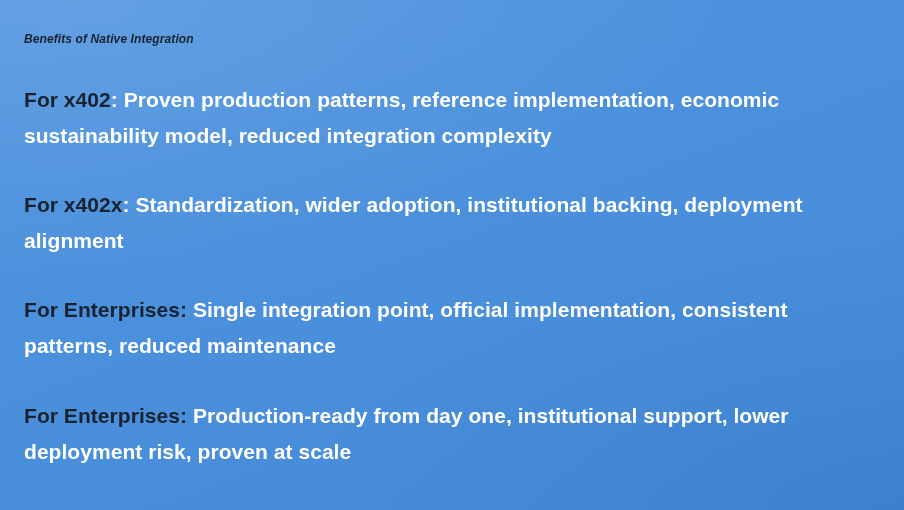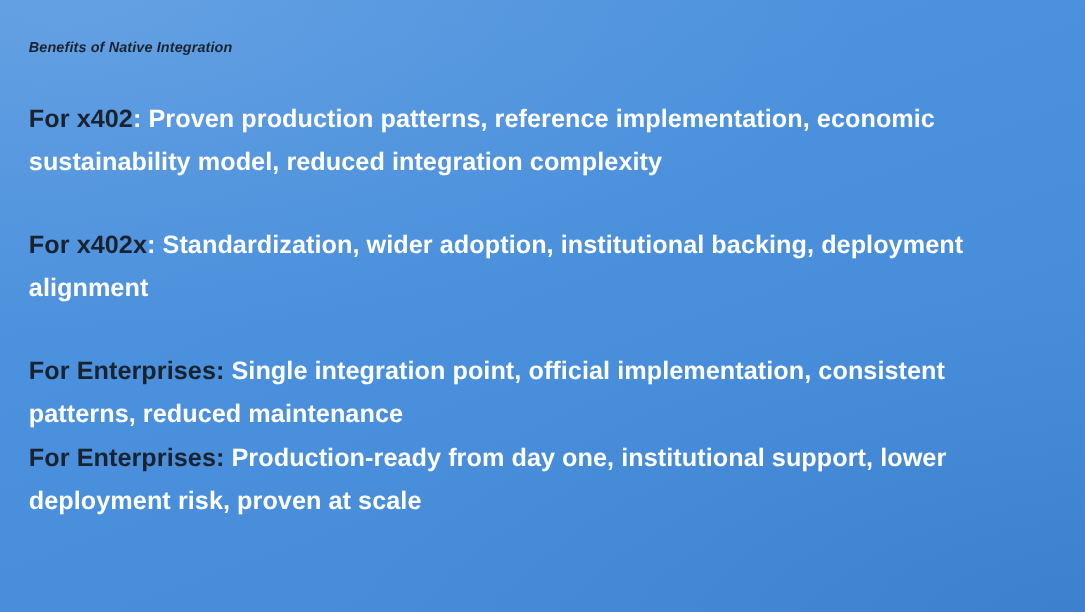--- a/index.html
+++ b/index.html
@@ -52,21 +52,21 @@
     line-height: 36px;
     color: #ffffff;
     letter-spacing: 0.05px;
     margin: 0 0 0 2px;
     -webkit-font-smoothing: antialiased;
   }
 
   .para.p1 { margin-top: 32px; }
   .para.p2 { margin-top: 33px; }
   .para.p3 { margin-top: 33px; }
-  .para.p4 { }
+  .para.p4 { margin-top: 34px; }
 
   .para .label {
     color: #19232f;
     font-weight: bold;
   }
   .para .sep-white {
     color: #ffffff;
     font-weight: bold;
   }
   .para .sep-dark {

